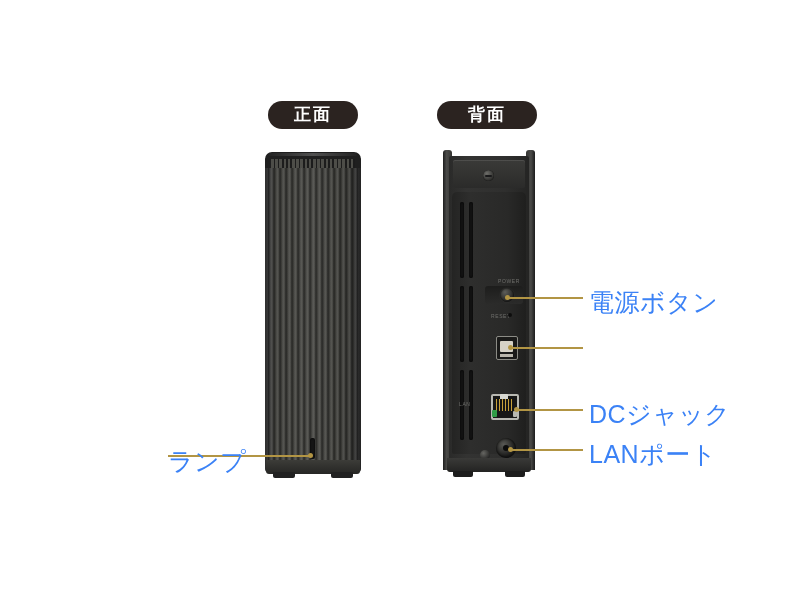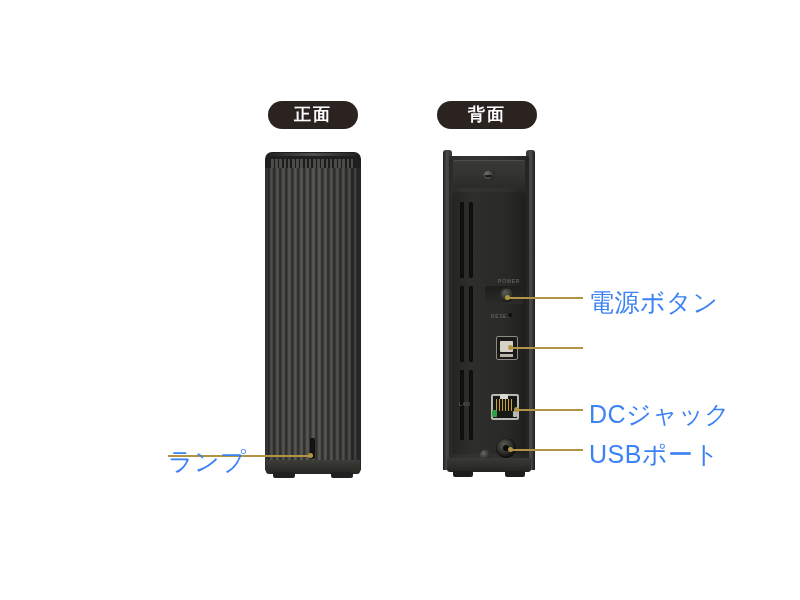--- a/index.html
+++ b/index.html
@@ -463,15 +463,15 @@
 
   <div class="leader-dot" style="left:508px; top:345px;"></div>
   <div class="leader" style="left:510px; top:347px; width:73px;"></div>
 
   <div class="leader-dot" style="left:514px; top:407px;"></div>
   <div class="leader" style="left:516px; top:409px; width:67px;"></div>
   <div class="callout-label" style="left:589px; top:398px;">DCジャック</div>
 
   <div class="leader-dot" style="left:508px; top:447px;"></div>
   <div class="leader" style="left:510px; top:449px; width:73px;"></div>
-  <div class="callout-label" style="left:589px; top:438px;">USBポート</div>
+  <div class="callout-label" style="left:589px; top:438px;">LANポート</div>
 
 </div>
 
 </body></html>

